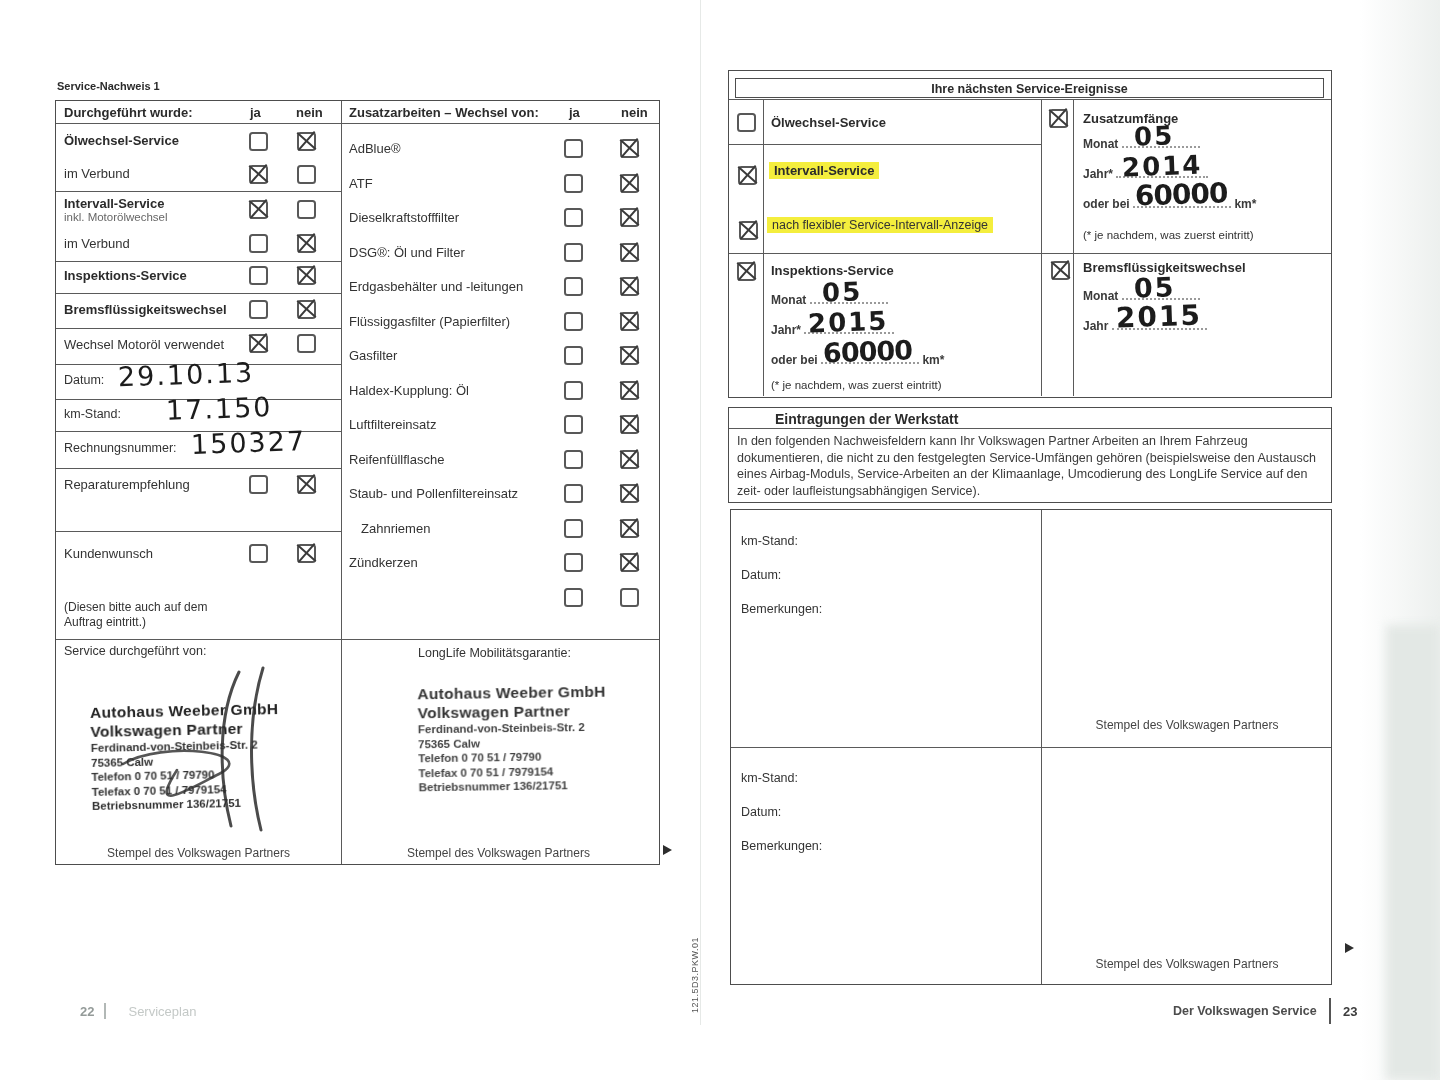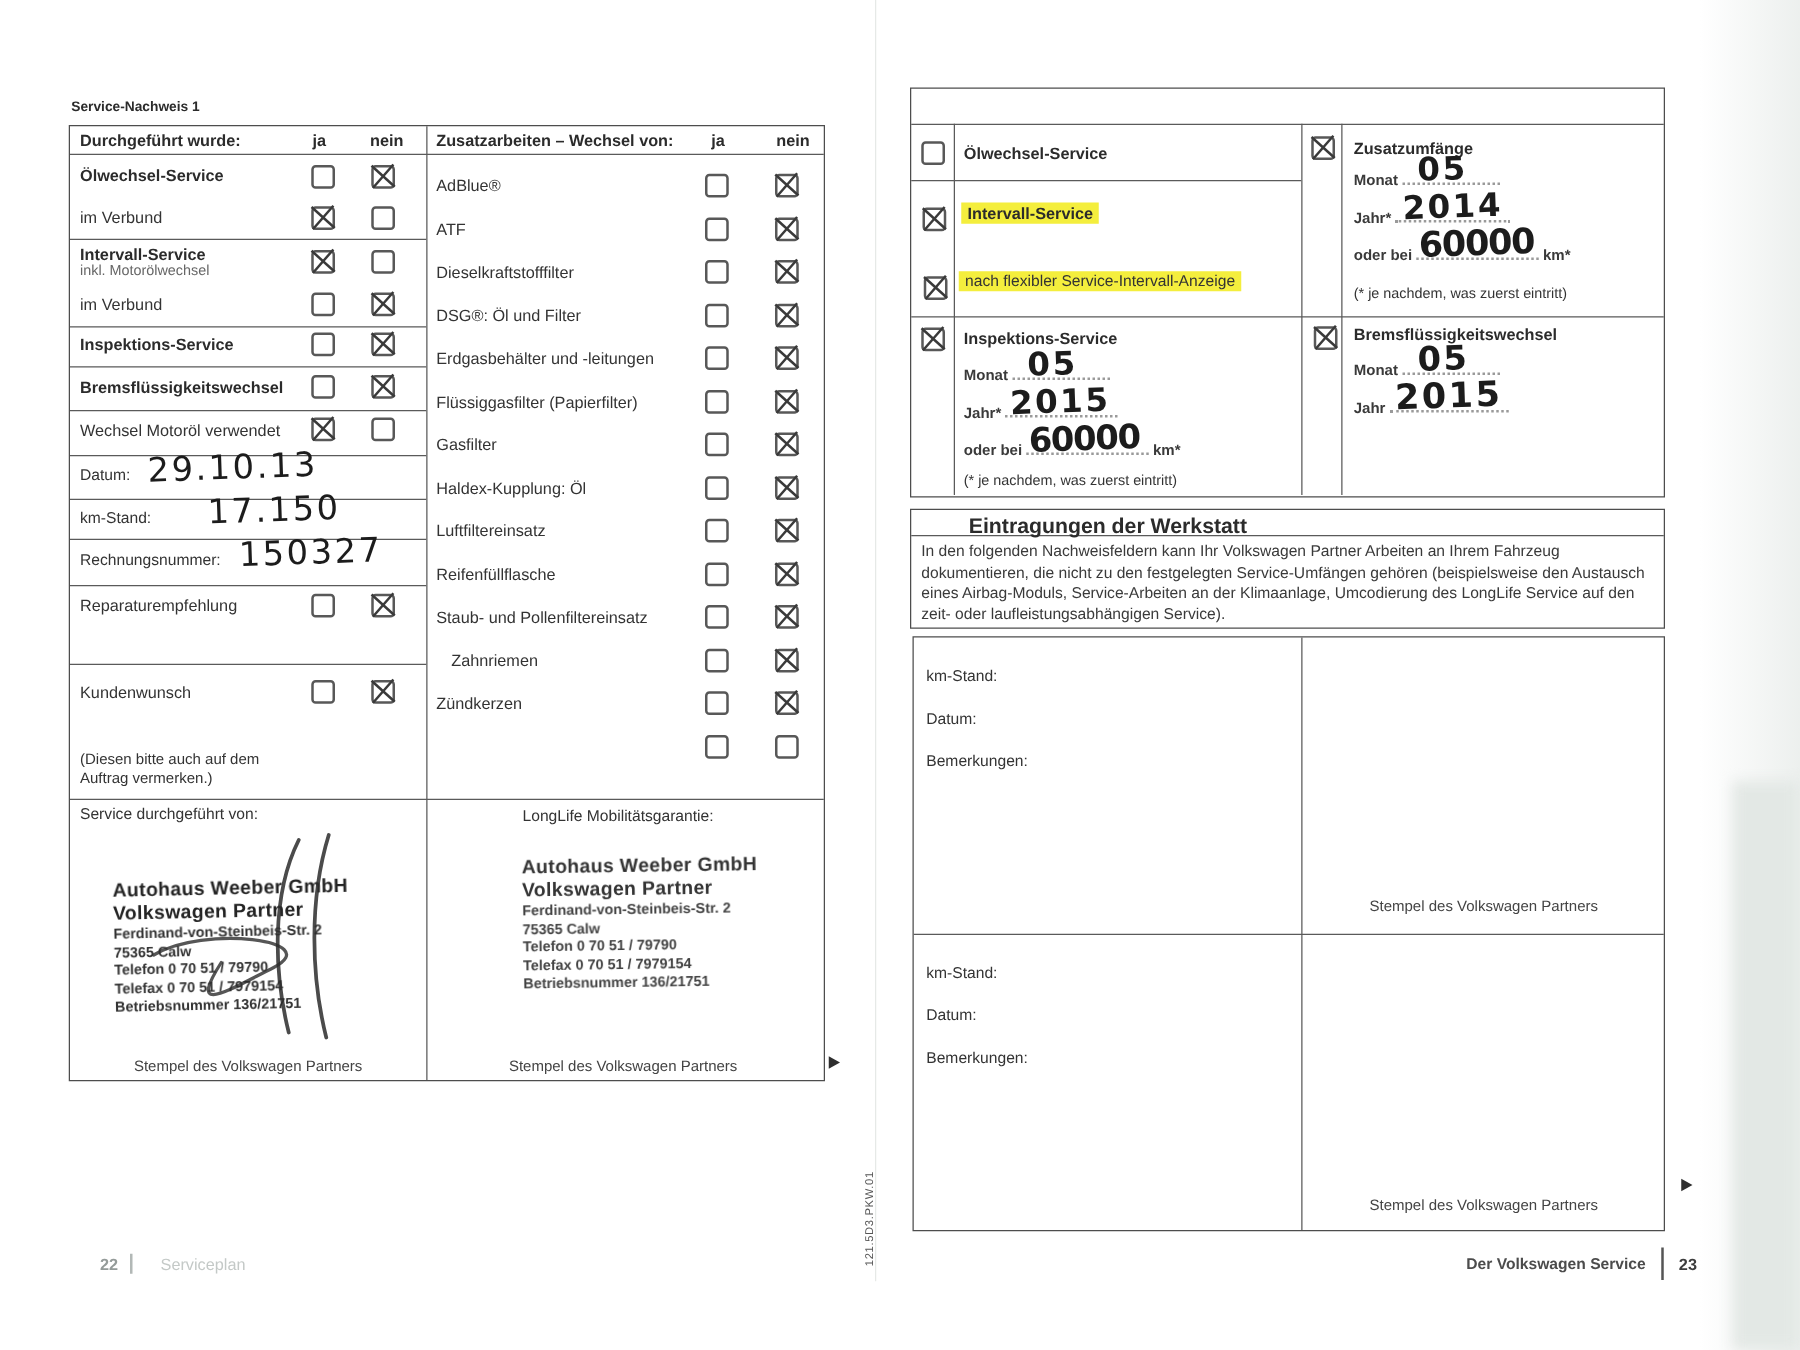--- a/index.html
+++ b/index.html
@@ -110,21 +110,21 @@
 
   <div class="lbl" style="left:8px;top:376px;">Reparaturempfehlung</div>
   <div class="cb" style="left:193px;top:374px;"></div>
   <div class="cb x" style="left:241px;top:374px;"></div>
 
   <div class="lbl" style="left:8px;top:445px;">Kundenwunsch</div>
   <div class="cb" style="left:193px;top:443px;"></div>
   <div class="cb x" style="left:241px;top:443px;"></div>
 
   <div class="lbl" style="left:8px;top:499px;font-size:12px;">(Diesen bitte auch auf dem</div>
-  <div class="lbl" style="left:8px;top:514px;font-size:12px;">Auftrag vermerken.)</div>
+  <div class="lbl" style="left:8px;top:514px;font-size:12px;">Auftrag eintritt.)</div>
 
   <div class="lbl" style="left:8px;top:543px;font-size:12.5px;">Service durchgeführt von:</div>
 
   <div class="stamp" style="left:35px;top:600px;">
     <div class="l1">Autohaus Weeber GmbH</div>
     <div class="l1">Volkswagen Partner</div>
     <div class="ln">Ferdinand-von-Steinbeis-Str. 2</div>
     <div class="ln">75365 Calw</div>
     <div class="ln">Telefon 0 70 51 / 79790</div>
     <div class="ln">Telefax 0 70 51 / 7979154</div>
@@ -205,20 +205,23 @@
     <div class="ln">75365 Calw</div>
     <div class="ln">Telefon 0 70 51 / 79790</div>
     <div class="ln">Telefax 0 70 51 / 7979154</div>
     <div class="ln">Betriebsnummer 136/21751</div>
   </div>
   <div class="cap" style="left:285px;top:745px;width:315px;">Stempel des Volkswagen Partners</div>
 </div>
 <div class="arr" style="left:663px;top:845px;"></div>
 
 <div class="frame" style="left:728px;top:70px;width:604px;height:328px;">
+  <div class="frame" style="left:6px;top:7px;width:589px;height:20px;border-width:1px;">
+    <div class="lbl b" style="left:0;top:2.5px;width:100%;text-align:center;font-size:12.5px;">Ihre nächsten Service-Ereignisse</div>
+  </div>
 
   <div class="vline" style="left:312px;top:28px;height:297px;"></div>
   <div class="vline" style="left:34px;top:28px;height:297px;"></div>
   <div class="vline" style="left:344px;top:28px;height:297px;"></div>
   <div class="hline" style="left:0;top:28px;width:100%;"></div>
   <div class="hline" style="left:0;top:73px;width:312px;"></div>
   <div class="hline" style="left:0;top:182px;width:100%;"></div>
 
   <div class="cb" style="left:8px;top:42px;"></div>
   <div class="lbl b" style="left:42px;top:44px;">Ölwechsel-Service</div>
@@ -270,21 +273,21 @@
     <span class="blank" style="width:78px;"><span class="hv" style="font-size:27px;">05</span></span>
   </div>
   <div class="fieldline" style="left:354px;top:248px;">
     <span>Jahr</span>
     <span class="blank" style="width:95px;"><span class="hv" style="font-size:28px;left:4px;">2015</span></span>
   </div>
 </div>
 
 <div class="frame" style="left:728px;top:407px;width:604px;height:96px;">
   <div class="hline" style="left:0;top:20px;width:100%;"></div>
-  <div class="lbl b" style="left:8px;top:3px;font-size:17px;padding-left:38px;">Eintragungen der Werkstatt</div>
+  <div class="lbl b" style="left:8px;top:3px;font-size:14px;padding-left:38px;">Eintragungen der Werkstatt</div>
   <div class="abs" style="left:8px;top:25px;width:586px;font-size:12.5px;line-height:16.5px;color:#3a3a3a;">In den folgenden Nachweisfeldern kann Ihr Volkswagen Partner Arbeiten an Ihrem Fahrzeug dokumentieren, die nicht zu den festgelegten Service-Umfängen gehören (beispielsweise den Austausch eines Airbag-Moduls, Service-Arbeiten an der Klimaanlage, Umcodierung des LongLife Service auf den zeit- oder laufleistungsabhängigen Service).</div>
 </div>
 
 <div class="frame" style="left:730px;top:509px;width:602px;height:476px;">
   <div class="hline" style="left:0;top:237px;width:100%;"></div>
   <div class="vline" style="left:310px;top:0;height:100%;"></div>
 
   <div class="lbl" style="left:10px;top:24px;font-size:12.5px;">km-Stand:</div>
   <div class="lbl" style="left:10px;top:58px;font-size:12.5px;">Datum:</div>
   <div class="lbl" style="left:10px;top:92px;font-size:12.5px;">Bemerkungen:</div>

